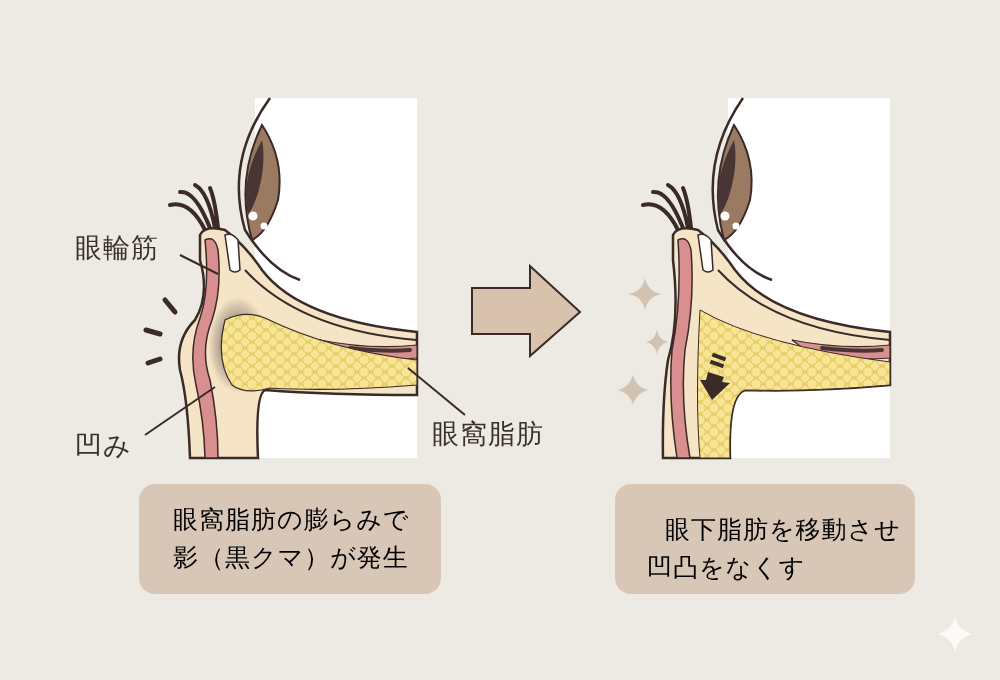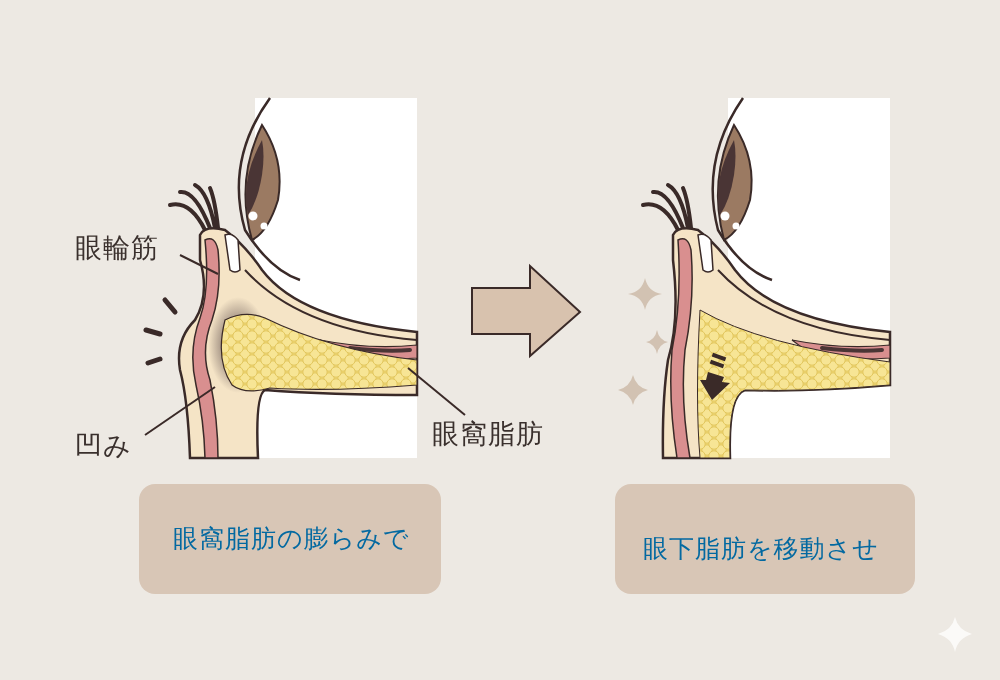--- a/index.html
+++ b/index.html
@@ -10,21 +10,21 @@
       position: relative;
     }
     .panel { position: absolute; }
     svg { position: absolute; left: 0; top: 0; }
     .label {
       position: absolute; font-size: 27px; color: #3a302d;
       font-weight: 500; letter-spacing: 1px; white-space: nowrap;
     }
     .caption {
       position: absolute; background: #d8c6b6; border-radius: 16px;
-      color: #0369a1; font-size: 25px; line-height: 38px;
+      color: #000000; font-size: 25px; line-height: 38px;
       padding: 0; display: flex; flex-direction: column;
       justify-content: center; align-items: center; letter-spacing: 1px;
     }
     .caption span { display: block; text-align: left; width: 100%; box-sizing: border-box; }
   </style>
 </head>
 <body>
 
 <div class="panel" style="left:0;top:0;width:1000px;height:680px;">
   <svg width="1000" height="680" viewBox="0 0 1000 680">
@@ -112,16 +112,18 @@
     <path d="M955 617 Q958 630 972 634 Q958 638 955 652 Q952 638 938 634 Q952 630 955 617 Z" fill="#fbfaf8"></path>
   </svg>
 </div>
 
 <div class="label" style="left:75px;top:230px;">眼輪筋</div>
 <div class="label" style="left:75px;top:428px;">凹み</div>
 <div class="label" style="left:432px;top:416px;">眼窩脂肪</div>
 
 <div class="caption" style="left:139px;top:484px;width:302px;height:110px;">
   <span style="padding-left:34px;">眼窩脂肪の膨らみで</span>
+  <span style="padding-left:34px;">影（黒クマ）が発生</span>
 </div>
 <div class="caption" style="left:615px;top:484px;width:300px;height:110px;">
-  <span style="padding-left:28px;margin-top:20px;">眼下脂肪を移動させ</span>
+  <span style="padding-left:50px;margin-top:20px;">眼下脂肪を移動させ</span>
+  <span style="padding-left:32px;">凹凸をなくす</span>
 </div>
 
 </body></html>

